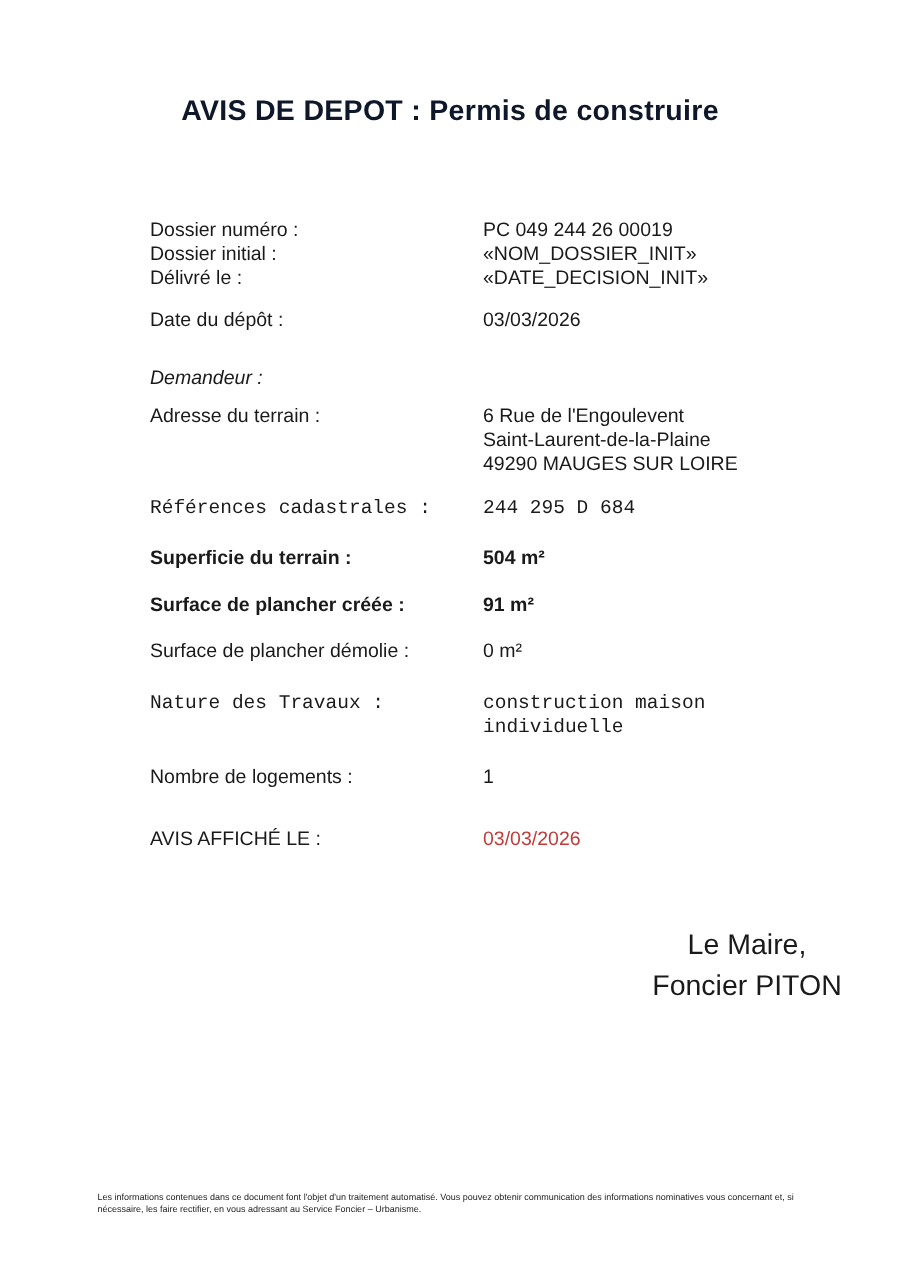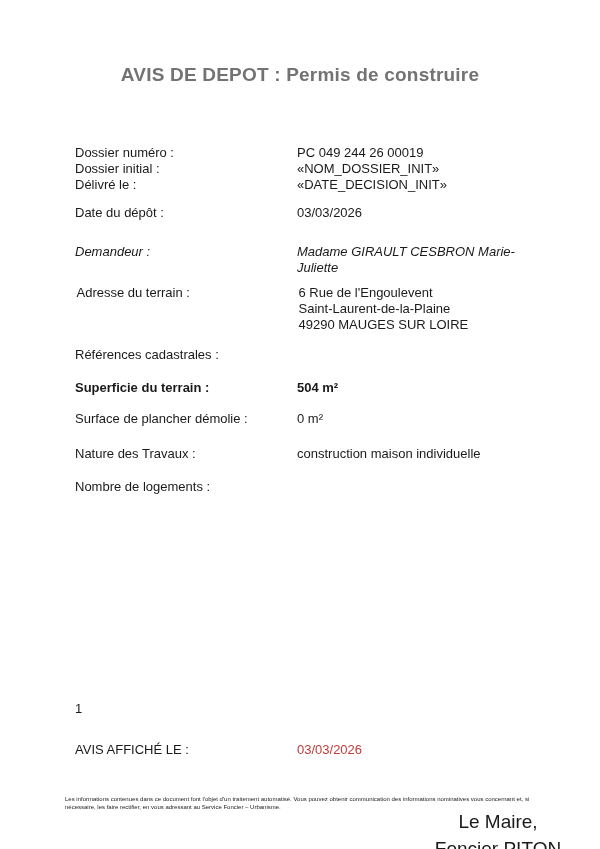--- a/index.html
+++ b/index.html
@@ -10,52 +10,53 @@
     font-family:"Liberation Sans","DejaVu Sans",sans-serif;
     color:#1a1a1a;
     overflow:hidden;
   }
   .title{
     margin:0;
     padding-top:64px;
     text-align:center;
     font-size:19px;
     font-weight:bold;
-    color:#737373;
+    color:#0f172a;
     letter-spacing:0.2px;
   }
   .fields{
     margin-top:59px;
     padding-left:75px;
     padding-right:55px;
   }
   .row{
     display:flex;
     align-items:flex-start;
     font-size:13px;
     line-height:16px;
   }
   .row .label{
     width:222px;
     flex:0 0 222px;
+    margin-left:25px;
   }
   .row .value{
     flex:1 1 auto;
     max-width:245px;
     white-space:pre-line;
   }
   .mb0{margin-bottom:0;}
   .mb12{margin-bottom:12px;}
   .mb23{margin-bottom:23px;}
   .mb9{margin-bottom:9px;font-style:italic;}
   .mb14{margin-bottom:14px;justify-content:center;}
-  .mb17{margin-bottom:17px;}
+  .mb17{margin-bottom:17px;font-family:Liberation Mono, monospace;}
   .mb15{margin-bottom:15px;font-weight:bold;}
   .mb19{margin-bottom:19px;}
-  .mb25{margin-bottom:25px;flex-direction:column;}
+  .mb25{margin-bottom:25px;}
   .value.red{color:#c23b3b;}
   .signature{
     width:170px;
     margin:56px 17px 0 auto;
     text-align:center;
     font-size:19px;
     line-height:16px;
   }
   .signature .sig-name{margin-top:11px;}
   .footer{
@@ -92,39 +93,43 @@
       <span class="value">«DATE_DECISION_INIT»</span>
     </div>
 
     <div class="row mb23">
       <span class="label">Date du dépôt :</span>
       <span class="value">03/03/2026</span>
     </div>
 
     <div class="row mb9">
       <span class="label">Demandeur :</span>
-      <span class="value">Madame GIRAULT CESBRON Marie-Juliette</span>
     </div>
 
     <div class="row mb14">
       <span class="label">Adresse du terrain :</span>
       <span class="value">6 Rue de l'Engoulevent
 Saint-Laurent-de-la-Plaine
 49290 MAUGES SUR LOIRE</span>
     </div>
 
     <div class="row mb17">
       <span class="label">Références cadastrales :</span>
+      <span class="value">244 295 D 684</span>
     </div>
 
     <div class="row mb15">
       <span class="label">Superficie du terrain :</span>
       <span class="value">504 m²</span>
     </div>
 
+    <div class="row mb15">
+      <span class="label">Surface de plancher créée :</span>
+      <span class="value">91 m²</span>
+    </div>
 
     <div class="row mb19">
       <span class="label">Surface de plancher démolie :</span>
       <span class="value">0 m²</span>
     </div>
 
     <div class="row mb17">
       <span class="label">Nature des Travaux :</span>
       <span class="value">construction maison individuelle</span>
     </div>

